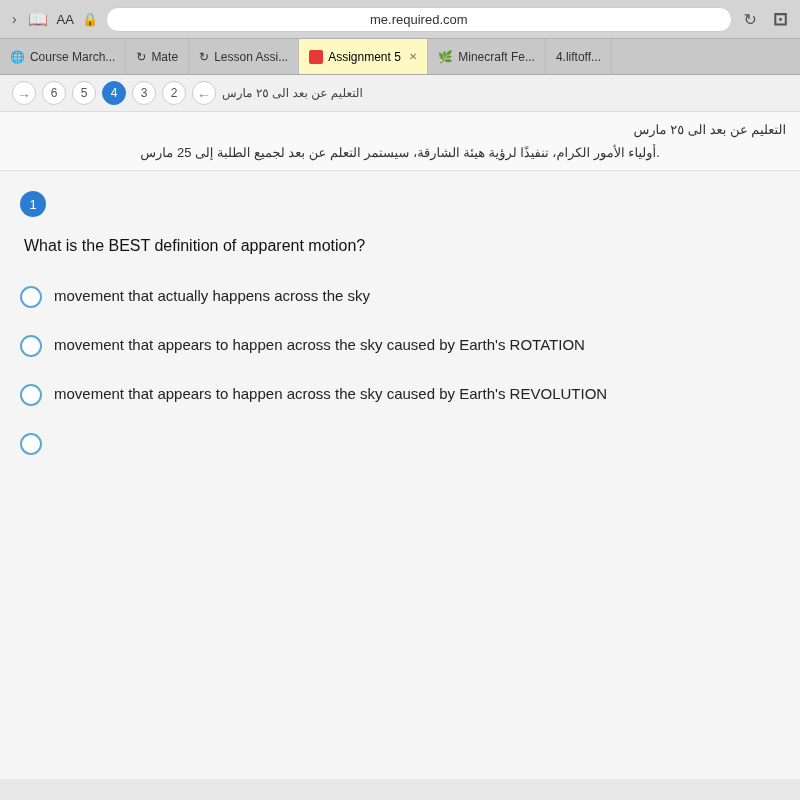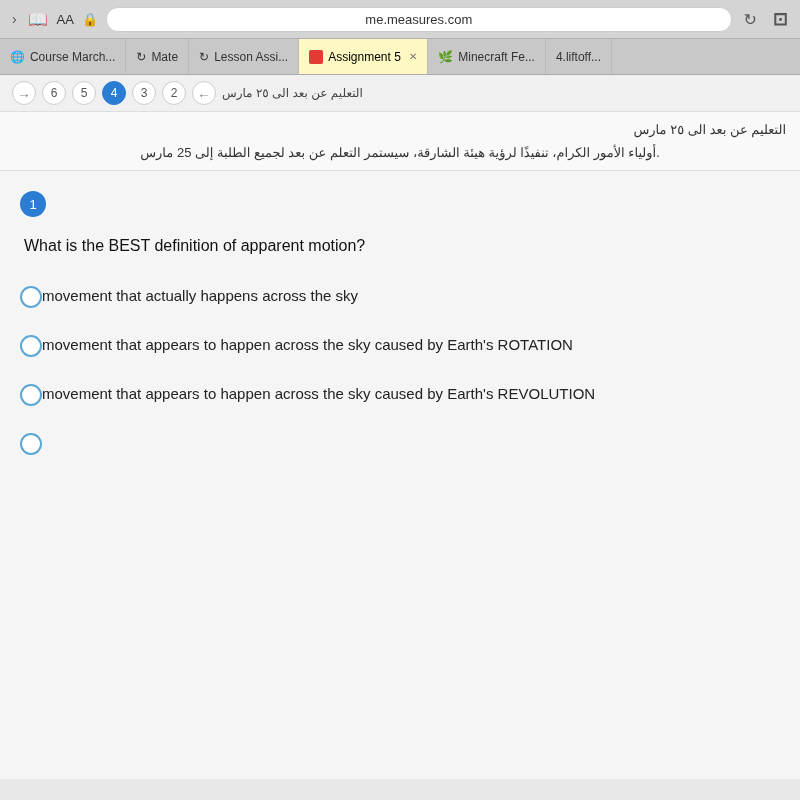--- a/index.html
+++ b/index.html
@@ -177,21 +177,21 @@
       font-size: 16px;
       color: #111;
       margin-bottom: 24px;
       line-height: 1.4;
       margin-left: 4px;
     }
 
     .answer-option {
       display: flex;
       align-items: flex-start;
-      gap: 0;
+      gap: 12px;
       margin-bottom: 18px;
       cursor: pointer;
       padding: 4px 0;
     }
 
     .radio-circle {
       width: 22px;
       height: 22px;
       border: 2px solid #5ba8d4;
       border-radius: 50%;
@@ -207,21 +207,21 @@
     }
   </style>
 </head>
 <body>
 
 <div class="browser-bar">
   <button class="nav-btn">›</button>
   <span style="font-size:16px;">📖</span>
   <span style="font-size:13px;color:#333;">AA</span>
   <span style="font-size:13px;">🔒</span>
-  <div class="address-bar">me.measures.com</div>
+  <div class="address-bar">me.required.com</div>
   <button class="nav-btn" style="font-size:16px;">↻</button>
   <button class="nav-btn" style="font-size:18px;font-weight:bold;">⊡</button>
 </div>
 
 <div class="tab-bar">
   <div class="tab">
     <span style="font-size:12px;">🌐</span>
     <span>Course March...</span>
   </div>
   <div class="tab">

